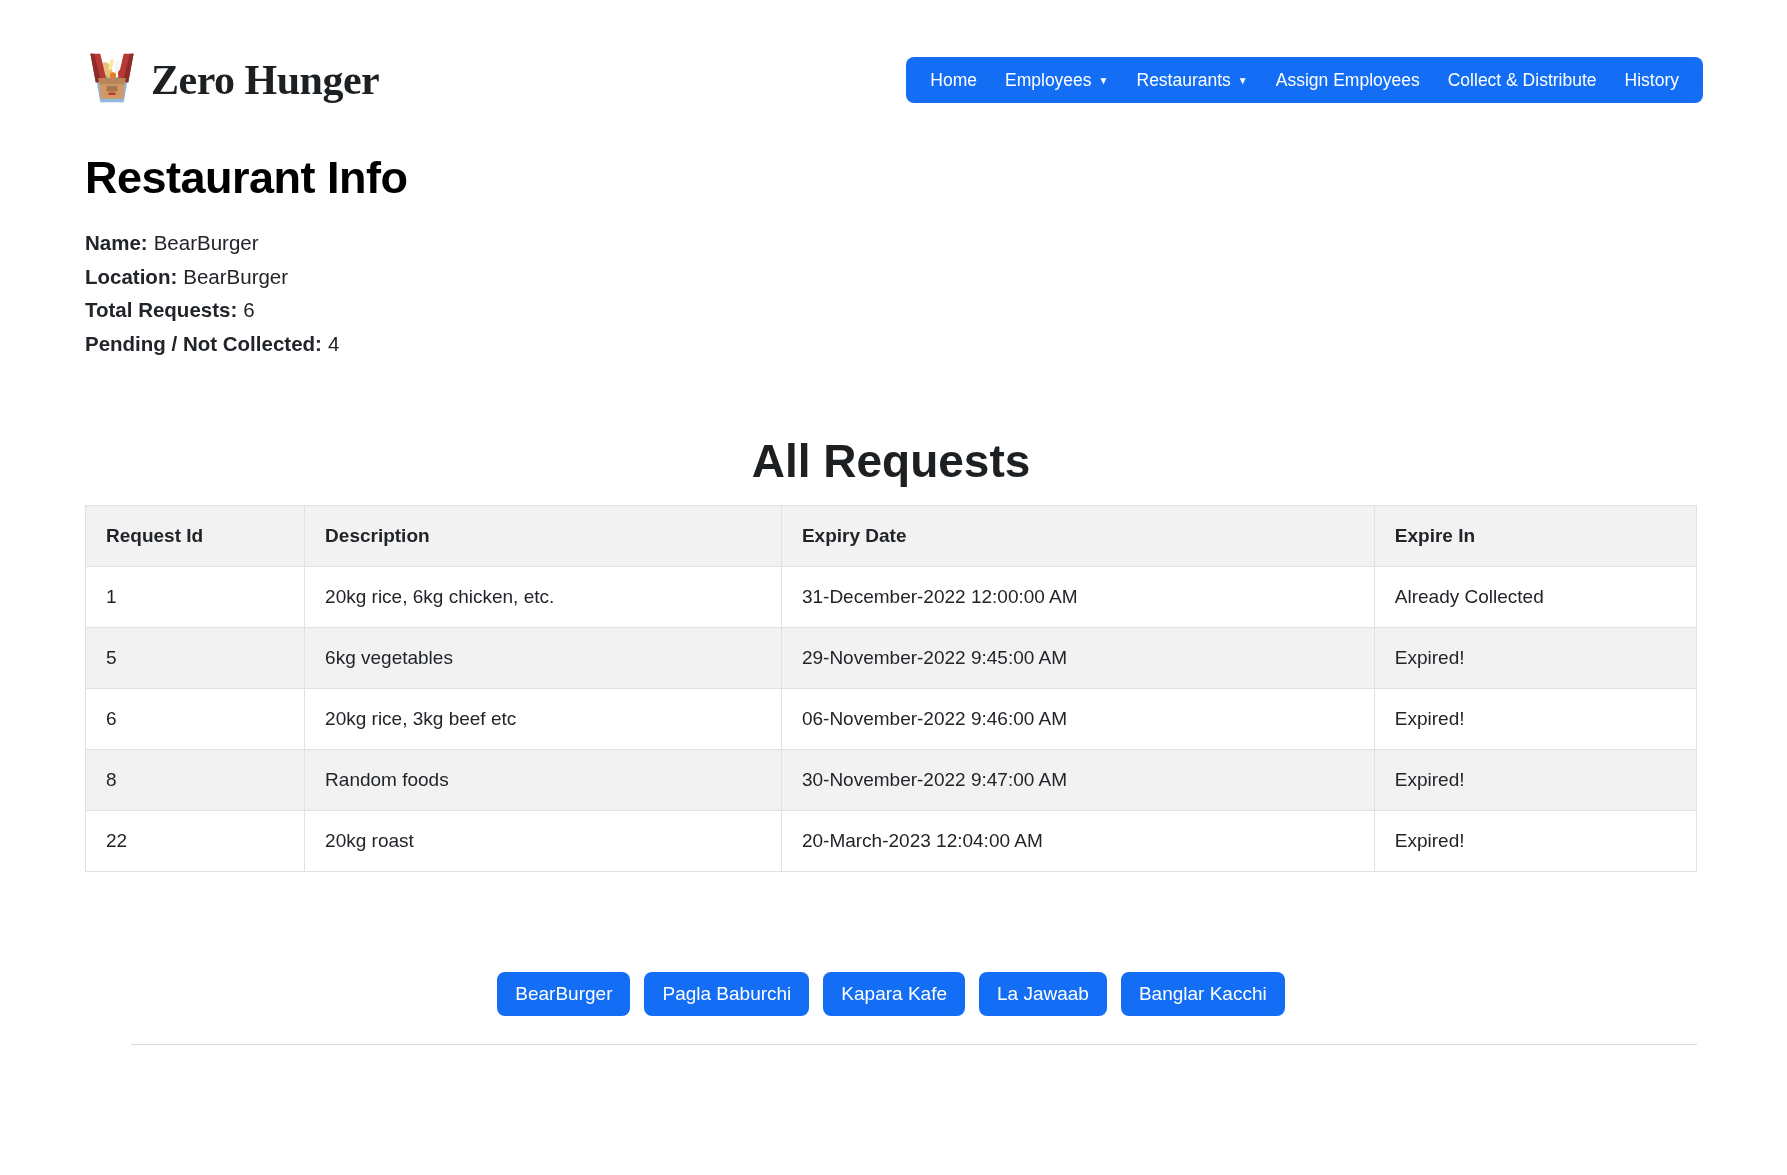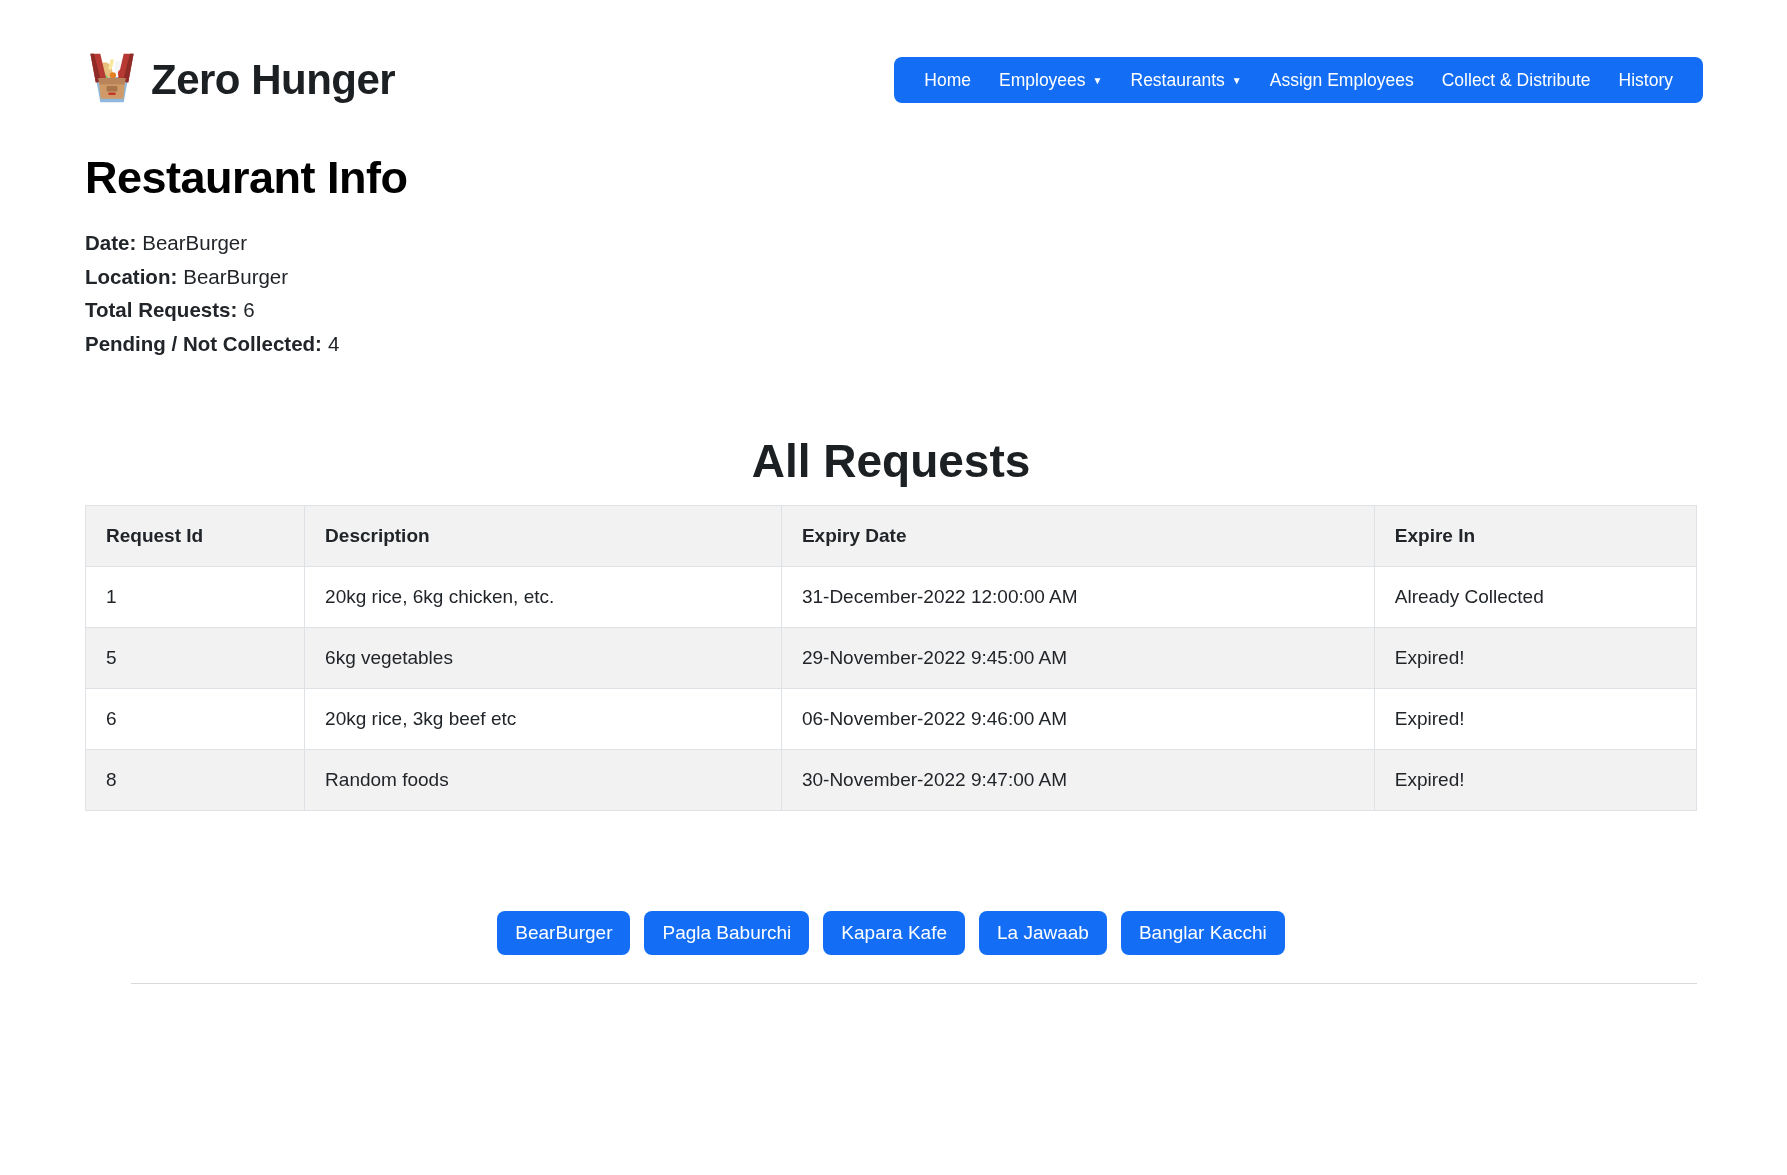--- a/index.html
+++ b/index.html
@@ -16,34 +16,35 @@
     display: flex;
     justify-content: space-between;
     align-items: center;
     padding: 50px 84px 0 85px;
   }
   .brand {
     display: flex;
     align-items: center;
     gap: 12px;
     cursor: pointer;
+    font-family: Liberation Serif, serif;
   }
   .brand-title {
     font-size: 42px;
     font-weight: 700;
     letter-spacing: -0.5px;
     color: #1c2023;
   }
   .navbar {
     background: #136ef5;
     border-radius: 8px;
     display: flex;
     align-items: center;
     height: 46px;
-    padding: 0 16px;
+    padding: 0 10px;
   }
   .nav-link {
     color: #ffffff;
     text-decoration: none;
     font-size: 17.5px;
     padding: 10px 14px;
     white-space: nowrap;
     display: inline-flex;
     align-items: center;
     gap: 7px;
@@ -179,21 +180,21 @@
       </a>
   </nav>
 </div>
 
 <div class="main">
 
   <h1 class="page-title">Restaurant Info</h1>
 
   <div class="info-block">
     <div class="info-line">
-      <span class="info-label">Date:</span><span>BearBurger</span>
+      <span class="info-label">Name:</span><span>BearBurger</span>
     </div>
     <div class="info-line">
       <span class="info-label">Location:</span><span>BearBurger</span>
     </div>
     <div class="info-line">
       <span class="info-label">Total Requests:</span><span>6</span>
     </div>
     <div class="info-line">
       <span class="info-label">Pending / Not Collected:</span><span>4</span>
     </div>
@@ -234,20 +235,26 @@
         <td>20kg rice, 3kg beef etc</td>
         <td>06-November-2022 9:46:00 AM</td>
         <td>Expired!</td>
       </tr>
       <tr>
         <td>8</td>
         <td>Random foods</td>
         <td>30-November-2022 9:47:00 AM</td>
         <td>Expired!</td>
       </tr>
+      <tr>
+        <td>22</td>
+        <td>20kg roast</td>
+        <td>20-March-2023 12:04:00 AM</td>
+        <td>Expired!</td>
+      </tr>
     </tbody>
   </table>
 
   <div class="restaurant-buttons">
     <button class="rest-btn">BearBurger</button>
     <button class="rest-btn">Pagla Baburchi</button>
     <button class="rest-btn">Kapara Kafe</button>
     <button class="rest-btn">La Jawaab</button>
     <button class="rest-btn">Banglar Kacchi</button>
   </div>

